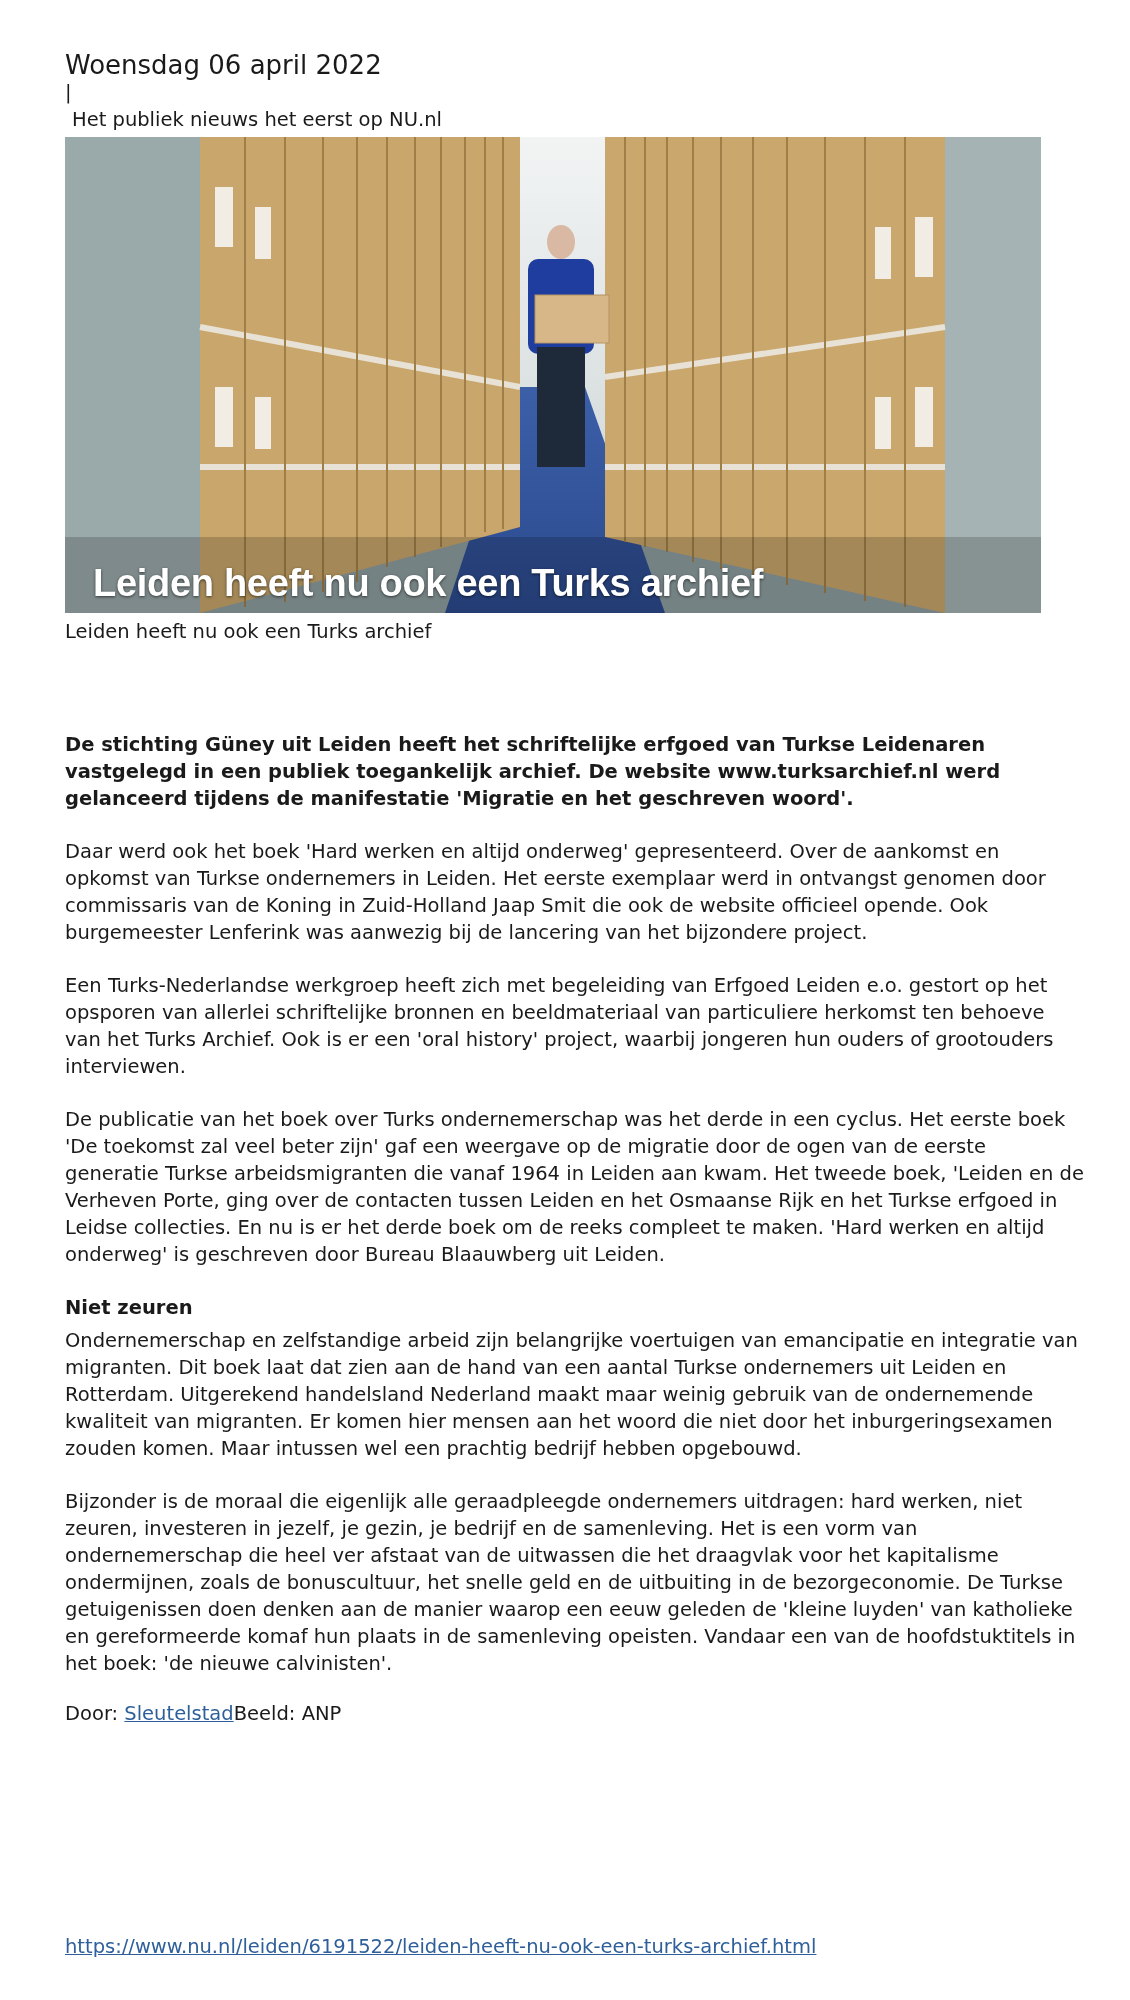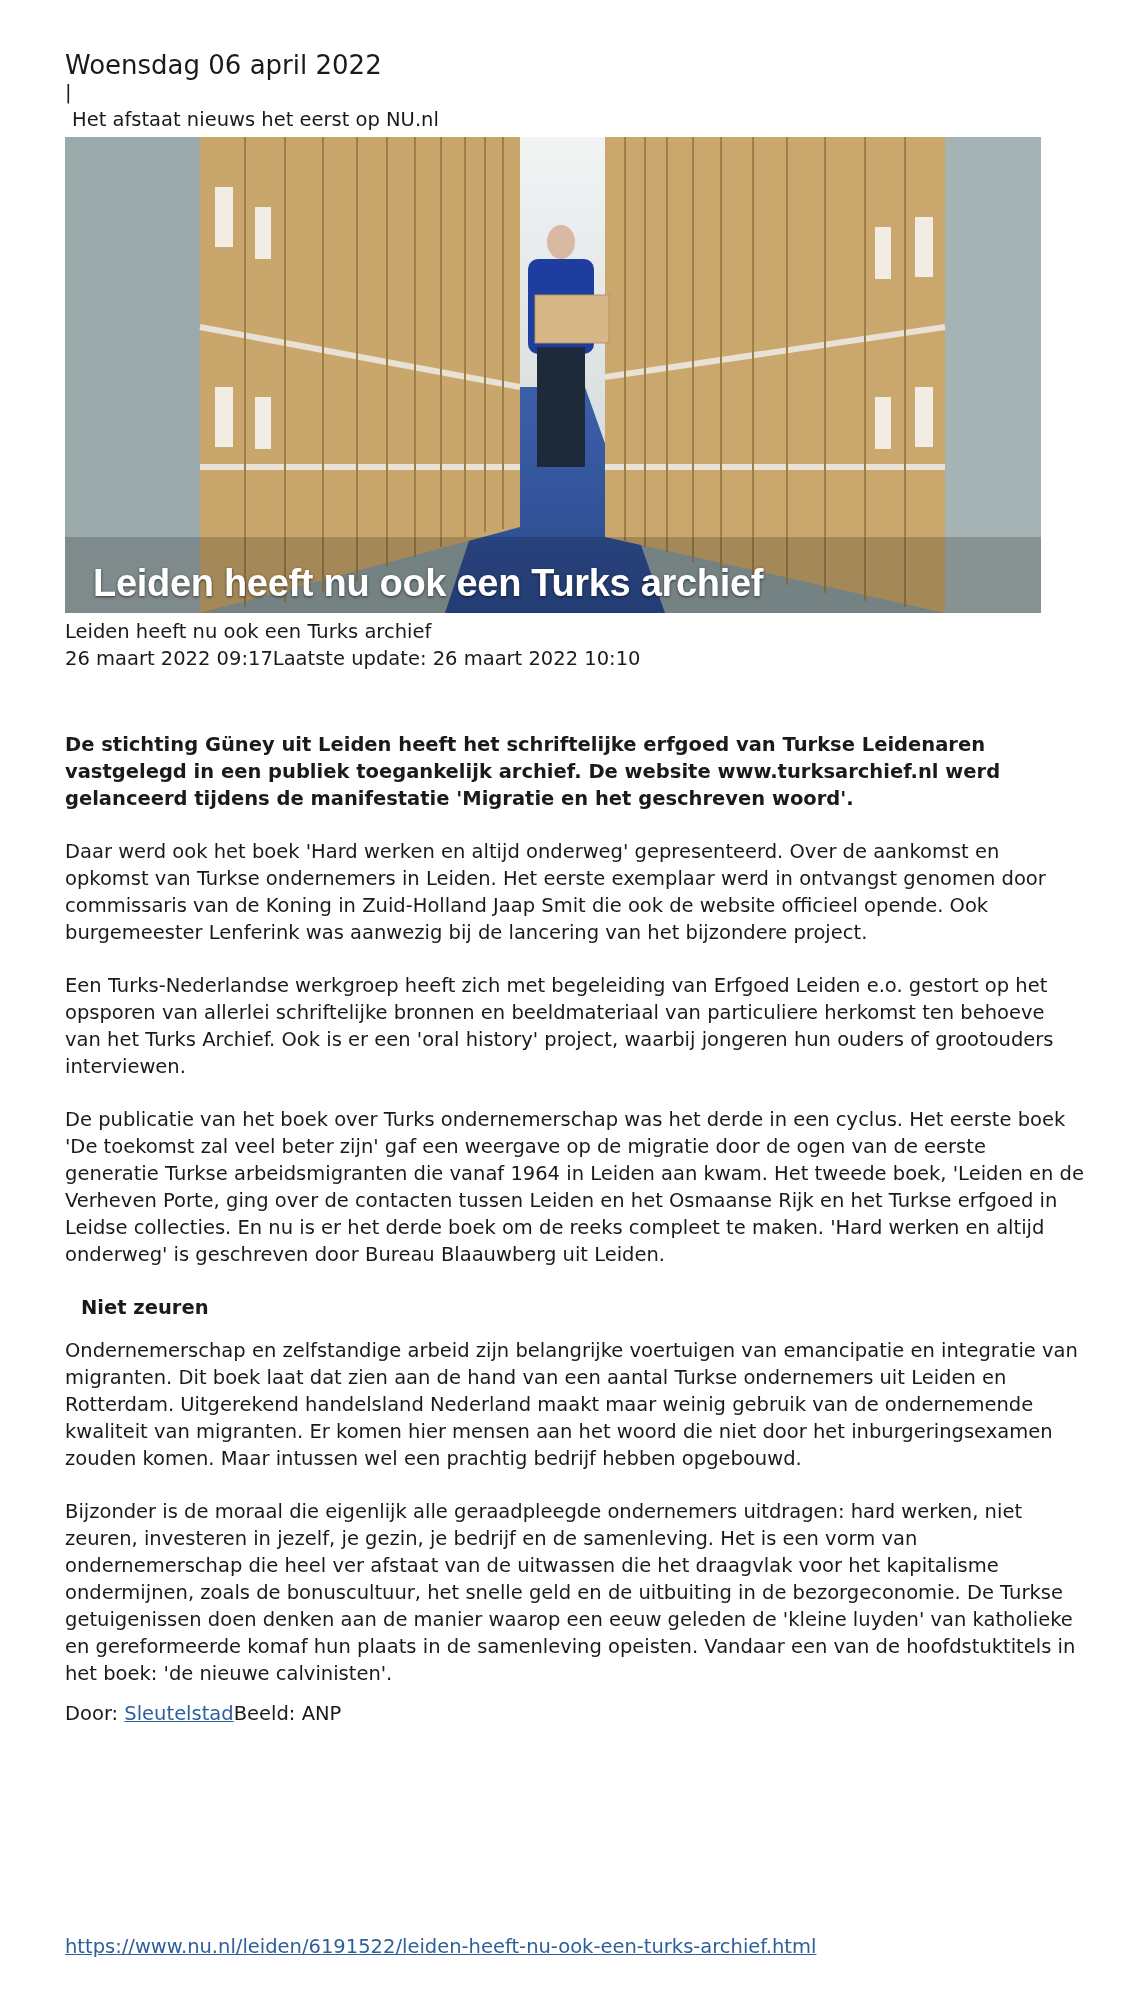--- a/index.html
+++ b/index.html
@@ -19,32 +19,32 @@
     .hero-caption {
       position: absolute; left: 28px; bottom: 8px;
       font-family: "Liberation Sans", sans-serif; font-weight: bold;
       font-size: 38px; color: #ffffff; letter-spacing: -0.3px;
       text-shadow: 0 1px 3px rgba(0,0,0,0.6);
     }
     .meta { position: absolute; left: 65px; top: 618px; font-size: 19.5px; line-height: 27px; }
     .article { position: absolute; left: 65px; top: 725px; width: 1020px; font-size: 19.5px; line-height: 27px; }
     .article p { margin: 6px 0 26px 0; }
     .lead { font-weight: bold; }
-    .subhead { font-weight: bold; margin: 16px; }
+    .subhead { font-weight: bold; margin: 0; }
     .credits { position: absolute; left: 65px; top: 1700px; font-size: 19.5px; line-height: 27px; }
     a.link { color: #2e5f9a; text-decoration: underline; }
     .source { position: absolute; left: 65px; top: 1910px; font-size: 19.5px; line-height: 27px; margin-top: 23px; }
   </style>
 </head>
 <body>
 
 <div class="page">
   <div class="line">Woensdag 06 april 2022</div>
   <div class="pipe">|</div>
-  <div class="tagline">Het afstaat nieuws het eerst op NU.nl</div>
+  <div class="tagline">Het publiek nieuws het eerst op NU.nl</div>
 </div>
 
 <div class="hero">
   <svg width="976" height="476" viewBox="0 0 976 476">
     <defs>
       <linearGradient id="floor" x1="0" y1="0" x2="0" y2="1">
         <stop offset="0" stop-color="#3b5fa8"></stop>
         <stop offset="1" stop-color="#2c4a8e"></stop>
       </linearGradient>
       <linearGradient id="aisle" x1="0" y1="0" x2="0" y2="1">
@@ -114,21 +114,20 @@
     <rect x="472" y="210" width="48" height="120" fill="#1e2a3a"></rect>
     <rect x="470" y="158" width="74" height="48" fill="#d7b787" stroke="#b59465" stroke-width="1"></rect>
 
     <rect x="0" y="400" width="976" height="76" fill="rgba(0,0,0,0.18)"></rect>
   </svg>
   <div class="hero-caption">Leiden heeft nu ook een Turks archief</div>
 </div>
 
 <div class="meta">
   <div>Leiden heeft nu ook een Turks archief</div>
-  <div><span>26 maart 2022 09:17</span><span>Laatste update: </span><span>26 maart 2022 10:10</span></div>
 </div>
 
 <div class="article">
   <p class="lead">De stichting Güney uit Leiden heeft het schriftelijke erfgoed van Turkse Leidenaren vastgelegd in een publiek toegankelijk archief. De website www.turksarchief.nl werd gelanceerd tijdens de manifestatie 'Migratie en het geschreven woord'.</p>
   <p>Daar werd ook het boek 'Hard werken en altijd onderweg' gepresenteerd. Over de aankomst en opkomst van Turkse ondernemers in Leiden. Het eerste exemplaar werd in ontvangst genomen door commissaris van de Koning in Zuid-Holland Jaap Smit die ook de website officieel opende. Ook burgemeester Lenferink was aanwezig bij de lancering van het bijzondere project.</p>
   <p>Een Turks-Nederlandse werkgroep heeft zich met begeleiding van Erfgoed Leiden e.o. gestort op het opsporen van allerlei schriftelijke bronnen en beeldmateriaal van particuliere herkomst ten behoeve van het Turks Archief. Ook is er een 'oral history' project, waarbij jongeren hun ouders of grootouders interviewen.</p>
   <p>De publicatie van het boek over Turks ondernemerschap was het derde in een cyclus. Het eerste boek 'De toekomst zal veel beter zijn' gaf een weergave op de migratie door de ogen van de eerste generatie Turkse arbeidsmigranten die vanaf 1964 in Leiden aan kwam. Het tweede boek, 'Leiden en de Verheven Porte, ging over de contacten tussen Leiden en het Osmaanse Rijk en het Turkse erfgoed in Leidse collecties. En nu is er het derde boek om de reeks compleet te maken. 'Hard werken en altijd onderweg' is geschreven door Bureau Blaauwberg uit Leiden.</p>
   <div class="subhead">Niet zeuren</div>
   <p>Ondernemerschap en zelfstandige arbeid zijn belangrijke voertuigen van emancipatie en integratie van migranten. Dit boek laat dat zien aan de hand van een aantal Turkse ondernemers uit Leiden en Rotterdam. Uitgerekend handelsland Nederland maakt maar weinig gebruik van de ondernemende kwaliteit van migranten. Er komen hier mensen aan het woord die niet door het inburgeringsexamen zouden komen. Maar intussen wel een prachtig bedrijf hebben opgebouwd.</p>
   <p>Bijzonder is de moraal die eigenlijk alle geraadpleegde ondernemers uitdragen: hard werken, niet zeuren, investeren in jezelf, je gezin, je bedrijf en de samenleving. Het is een vorm van ondernemerschap die heel ver afstaat van de uitwassen die het draagvlak voor het kapitalisme ondermijnen, zoals de bonuscultuur, het snelle geld en de uitbuiting in de bezorgeconomie. De Turkse getuigenissen doen denken aan de manier waarop een eeuw geleden de 'kleine luyden' van katholieke en gereformeerde komaf hun plaats in de samenleving opeisten. Vandaar een van de hoofdstuktitels in het boek: 'de nieuwe calvinisten'.</p>

